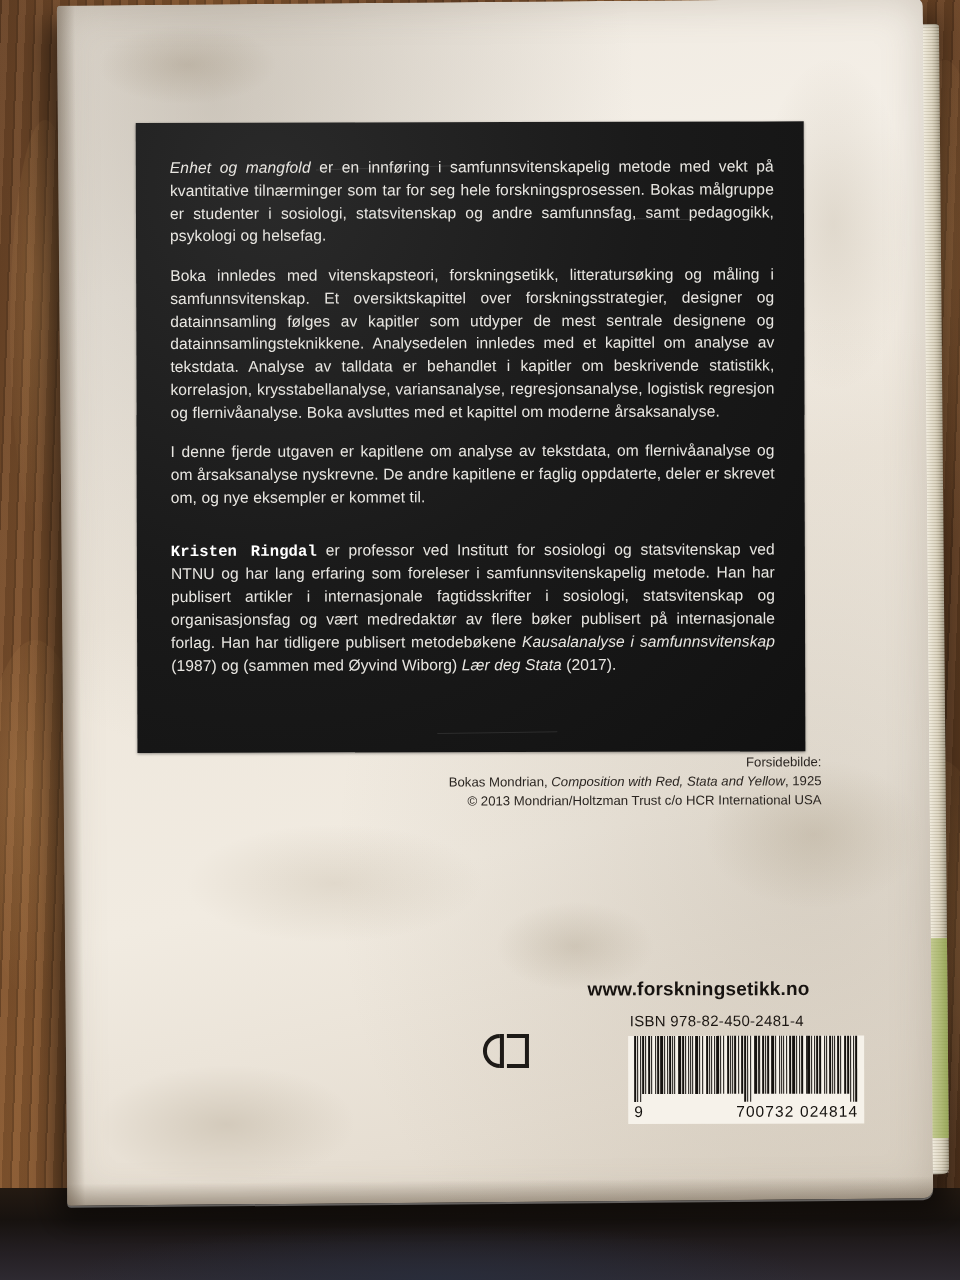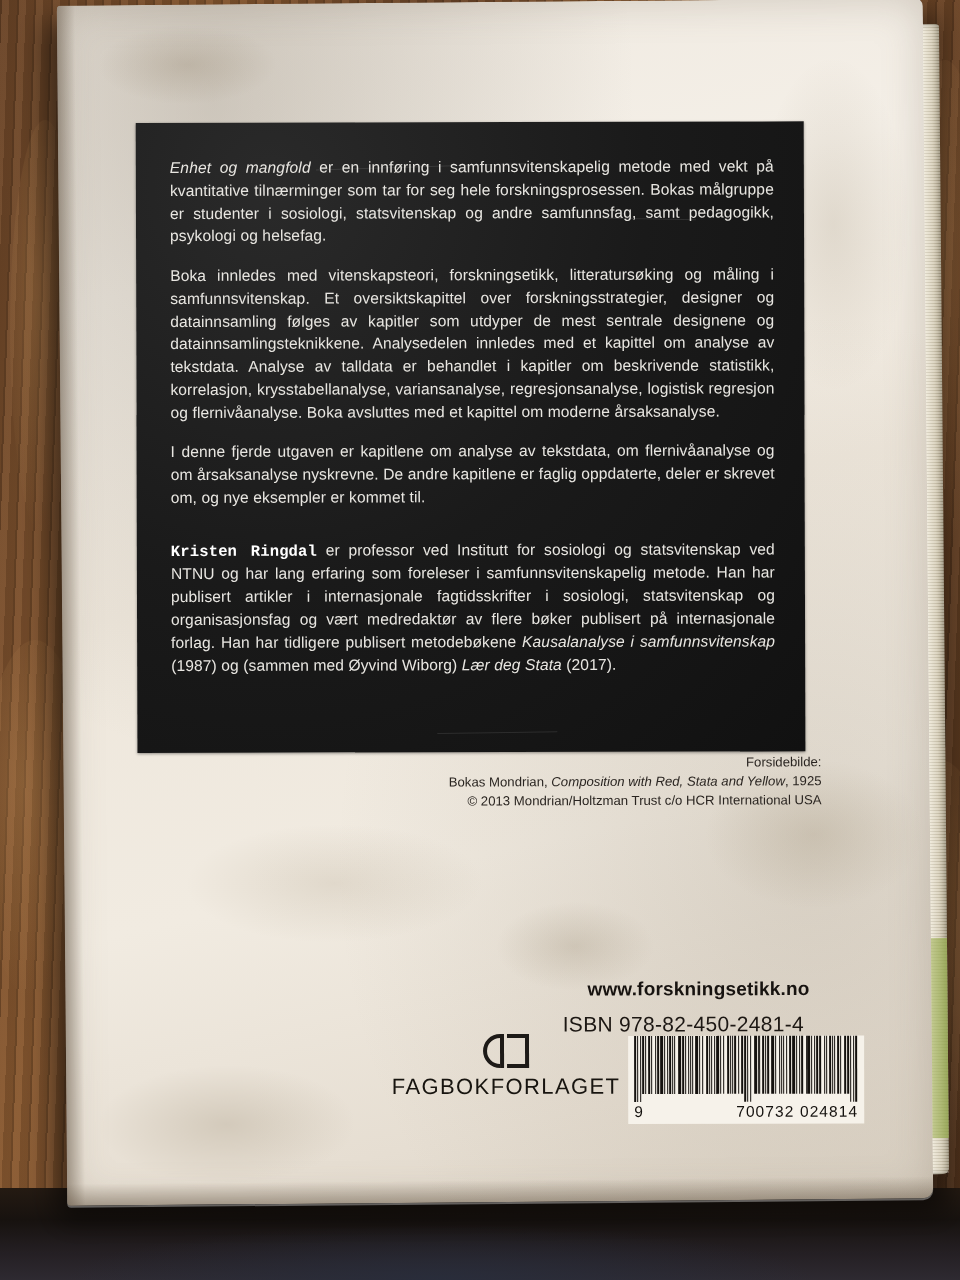--- a/index.html
+++ b/index.html
@@ -219,21 +219,21 @@
     font-size: 19px;
     font-weight: bold;
     color: #171310;
     letter-spacing: 0.2px;
     transform: rotate(0.4deg);
   }
   #isbn-text {
     position: absolute;
     right: 128px;
     top: 1012px;
-    font-size: 21px;
+    font-size: 15px;
     color: #1c1713;
     letter-spacing: 0.3px;
     transform: rotate(0.4deg);
   }
   #barcode-box {
     position: absolute;
     right: 68px;
     top: 1036px;
     width: 236px;
     height: 88px;
@@ -315,21 +315,20 @@
         <div><span>Bokas Mondrian, </span><span class="ital">Composition with Red, Stata and Yellow</span><span>, 1925</span></div>
         <div>© 2013 Mondrian/Holtzman Trust c/o HCR International USA</div>
       </div>
 
       <div id="publisher">
         <div id="logo-mark">
           <span class="lm-left"></span>
           <span class="lm-bar"></span>
           <span class="lm-right"></span>
         </div>
-        <div id="publisher-name">FAGBOKFORLAGET</div>
       </div>
 
       <div id="web-url">www.forskningsetikk.no</div>
       <div id="isbn-text">ISBN 978-82-450-2481-4</div>
 
       <div id="barcode-box">
         <div id="barcode-bars">
             <i style="width:2px;margin-right:1px;height:100%;align-self:flex-start;"></i>
             <i style="width:1px;margin-right:2px;height:100%;align-self:flex-start;"></i>
             <i style="width:1px;margin-right:1px;height:100%;align-self:flex-start;"></i>

